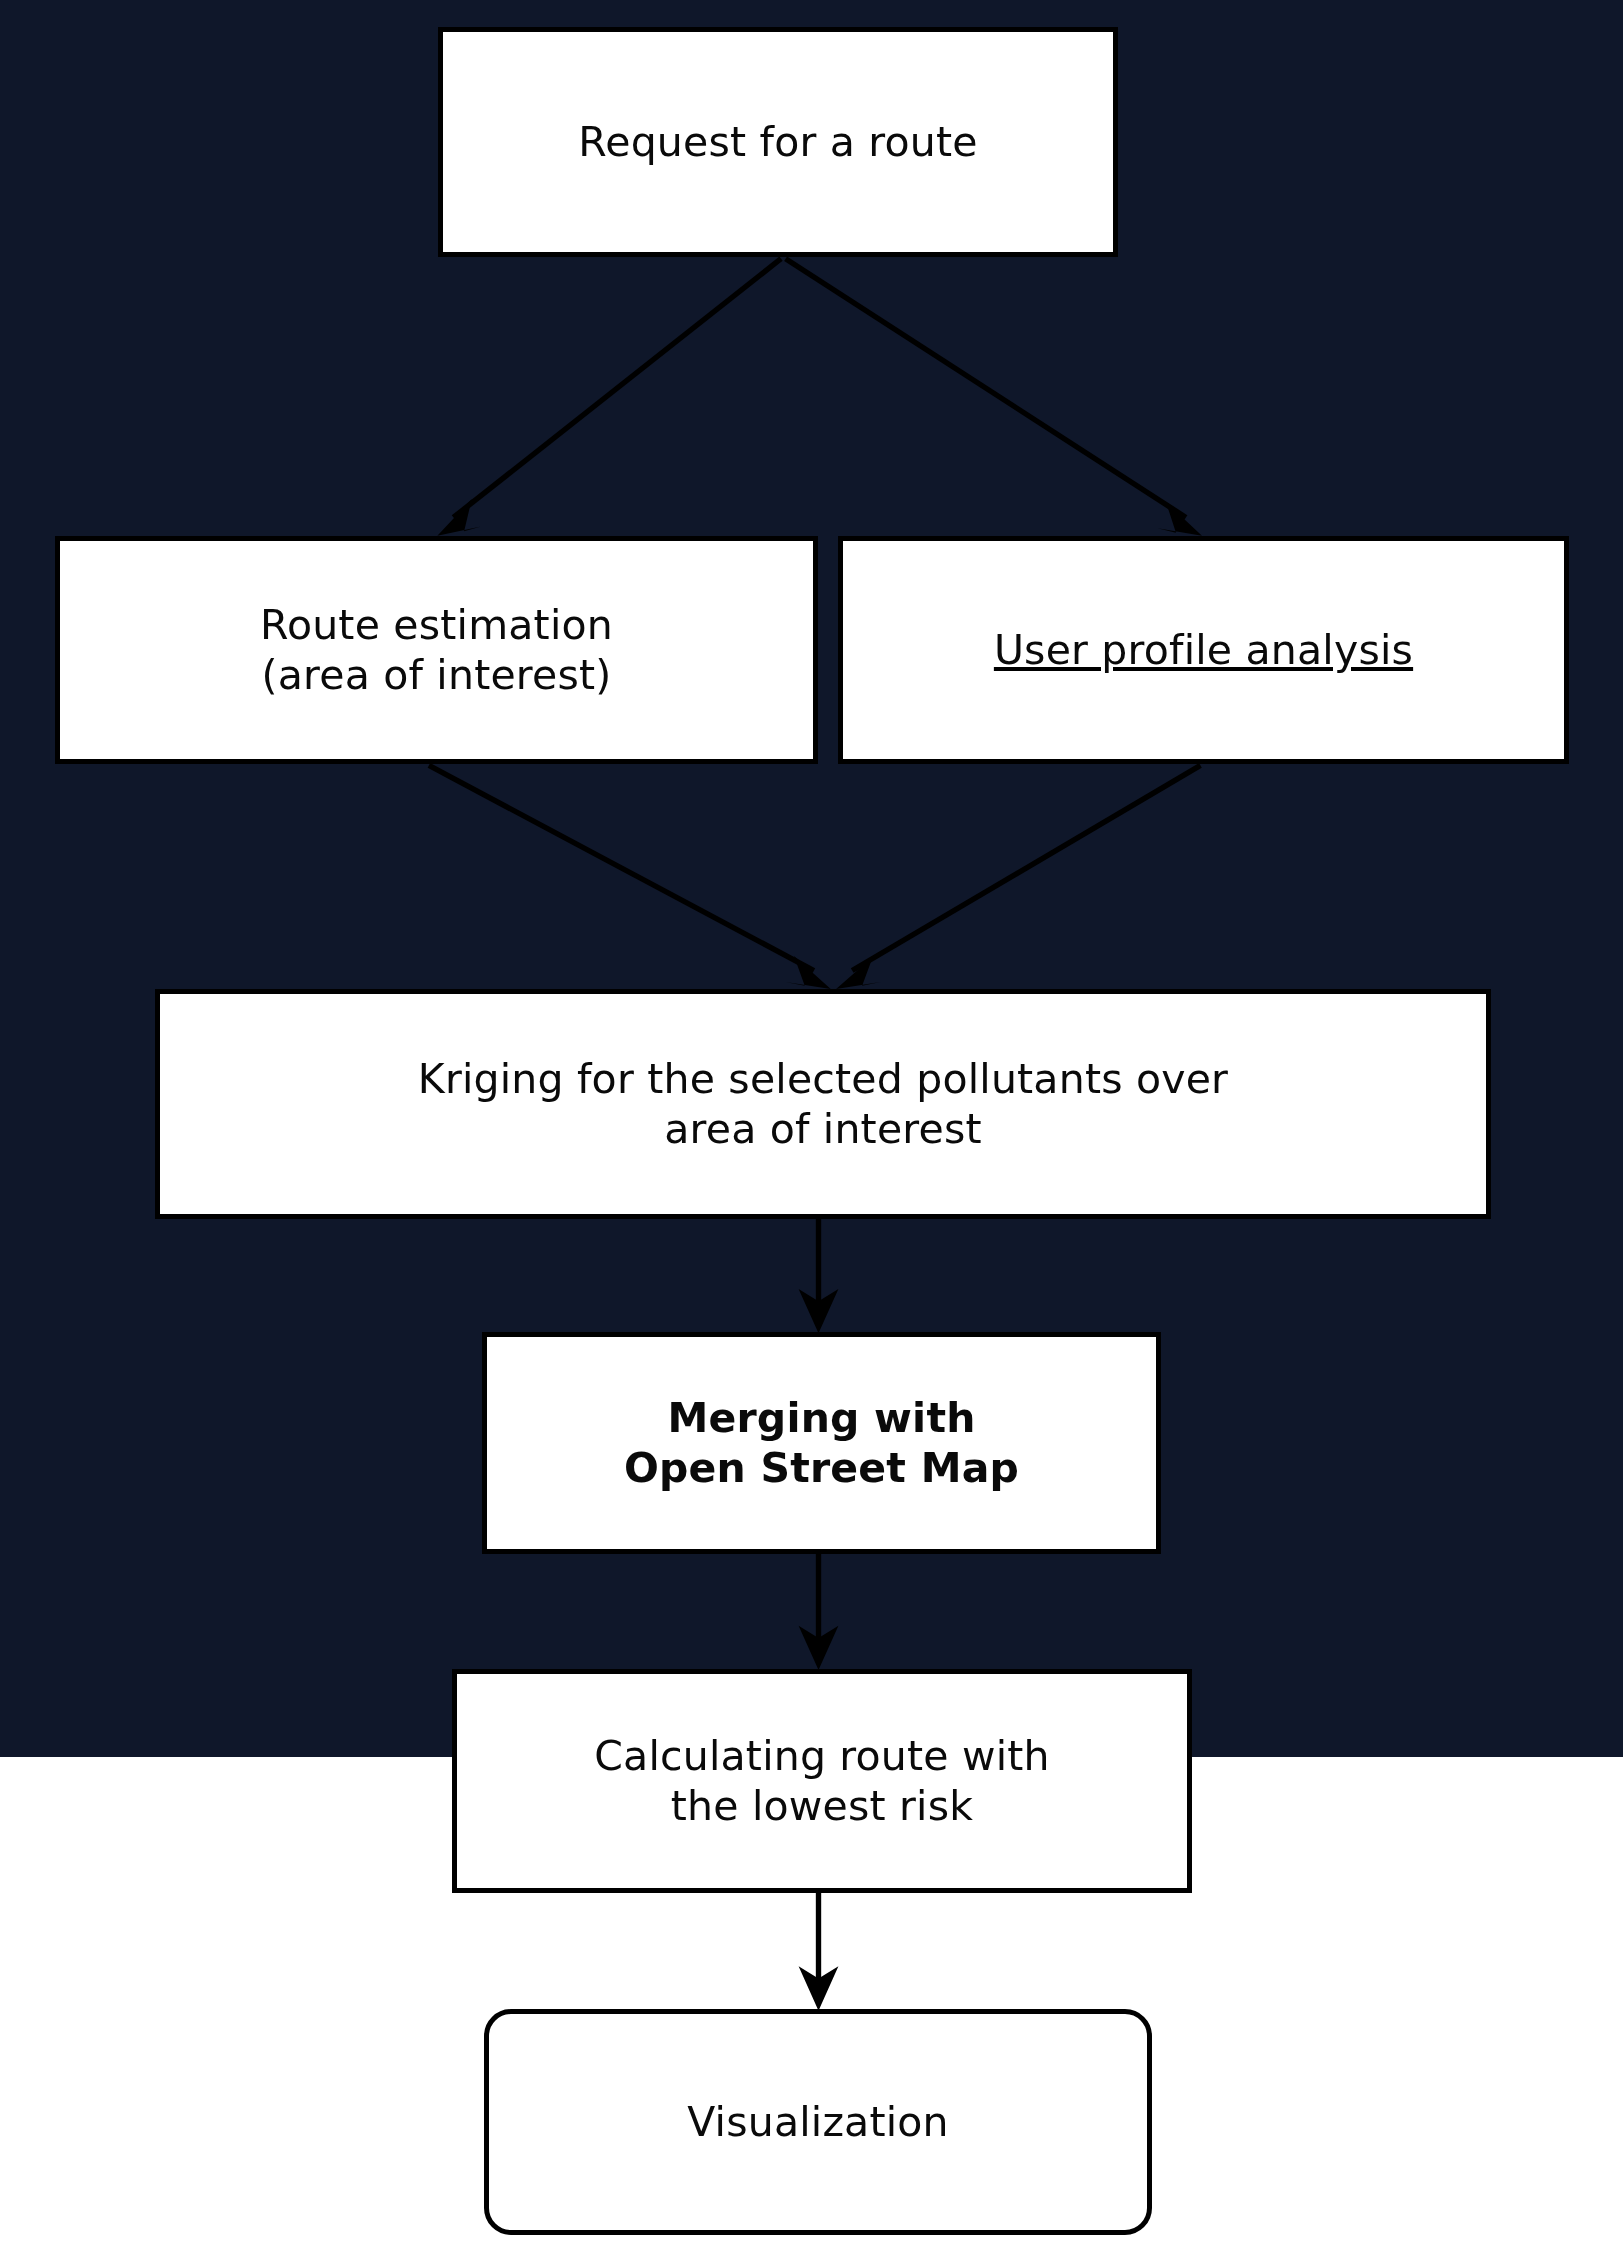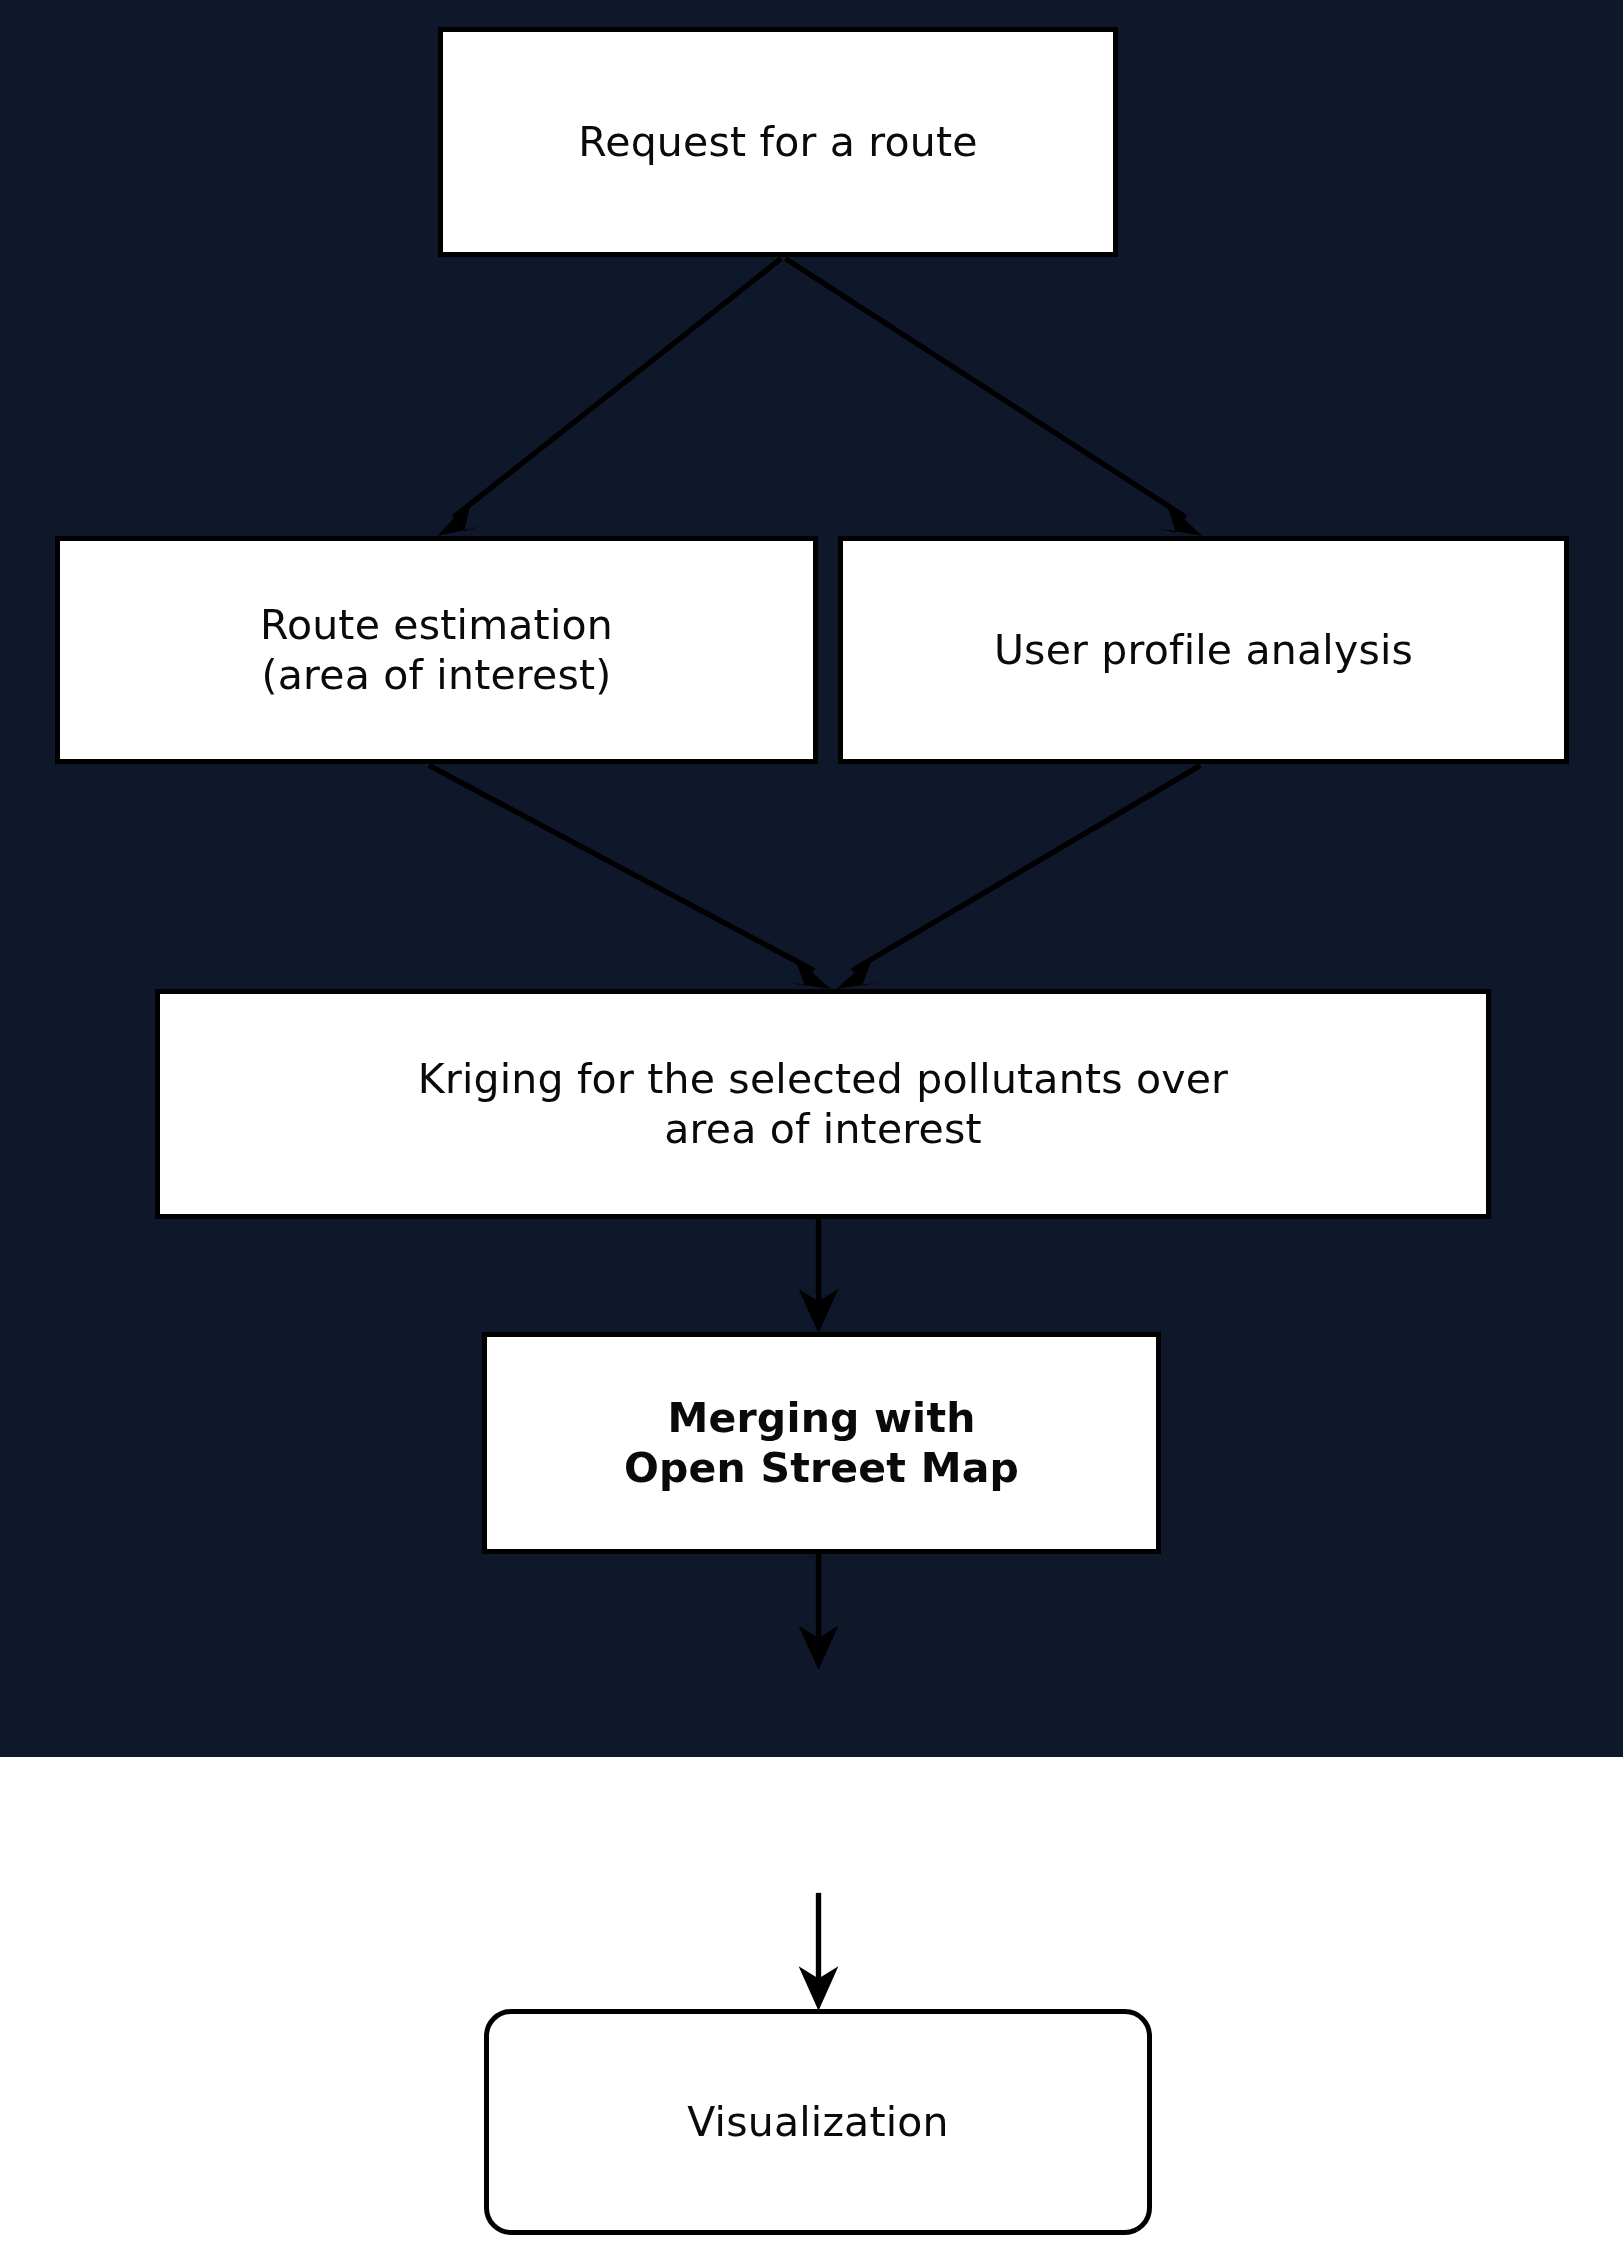--- a/index.html
+++ b/index.html
@@ -103,33 +103,37 @@
 
   <div class="node-box" style="left:438px; top:27px; width:680px; height:230px;">
     <span class="node-label">Request for a route</span>
   </div>
 
   <div class="node-box" style="left:55px; top:536px; width:763px; height:228px;">
     <span class="node-label">Route estimation
 (area of interest)</span>
   </div>
 
-  <div class="node-box" style="left:838px; top:536px; width:731px; height:228px;">
+  <div class="node-box" style="left:838px; top:536px; width:731px; height:228px;text-decoration:underline;">
     <span class="node-label">User profile analysis</span>
   </div>
 
   <div class="node-box" style="left:155px; top:989px; width:1336px; height:230px;">
     <span class="node-label">Kriging for the selected pollutants over
 area of interest</span>
   </div>
 
   <div class="node-box" style="left:482px; top:1332px; width:679px; height:222px;font-weight:bold;">
     <span class="node-label">Merging with
 Open Street Map</span>
   </div>
 
+  <div class="node-box" style="left:452px; top:1669px; width:740px; height:224px;">
+    <span class="node-label">Calculating route with
+the lowest risk</span>
+  </div>
 
   <div class="node-box" style="left:484px; top:2009px; width:668px; height:226px;border-radius:27px;">
     <span class="node-label">Visualization</span>
   </div>
 
 </div>
 
 
 </body></html>

